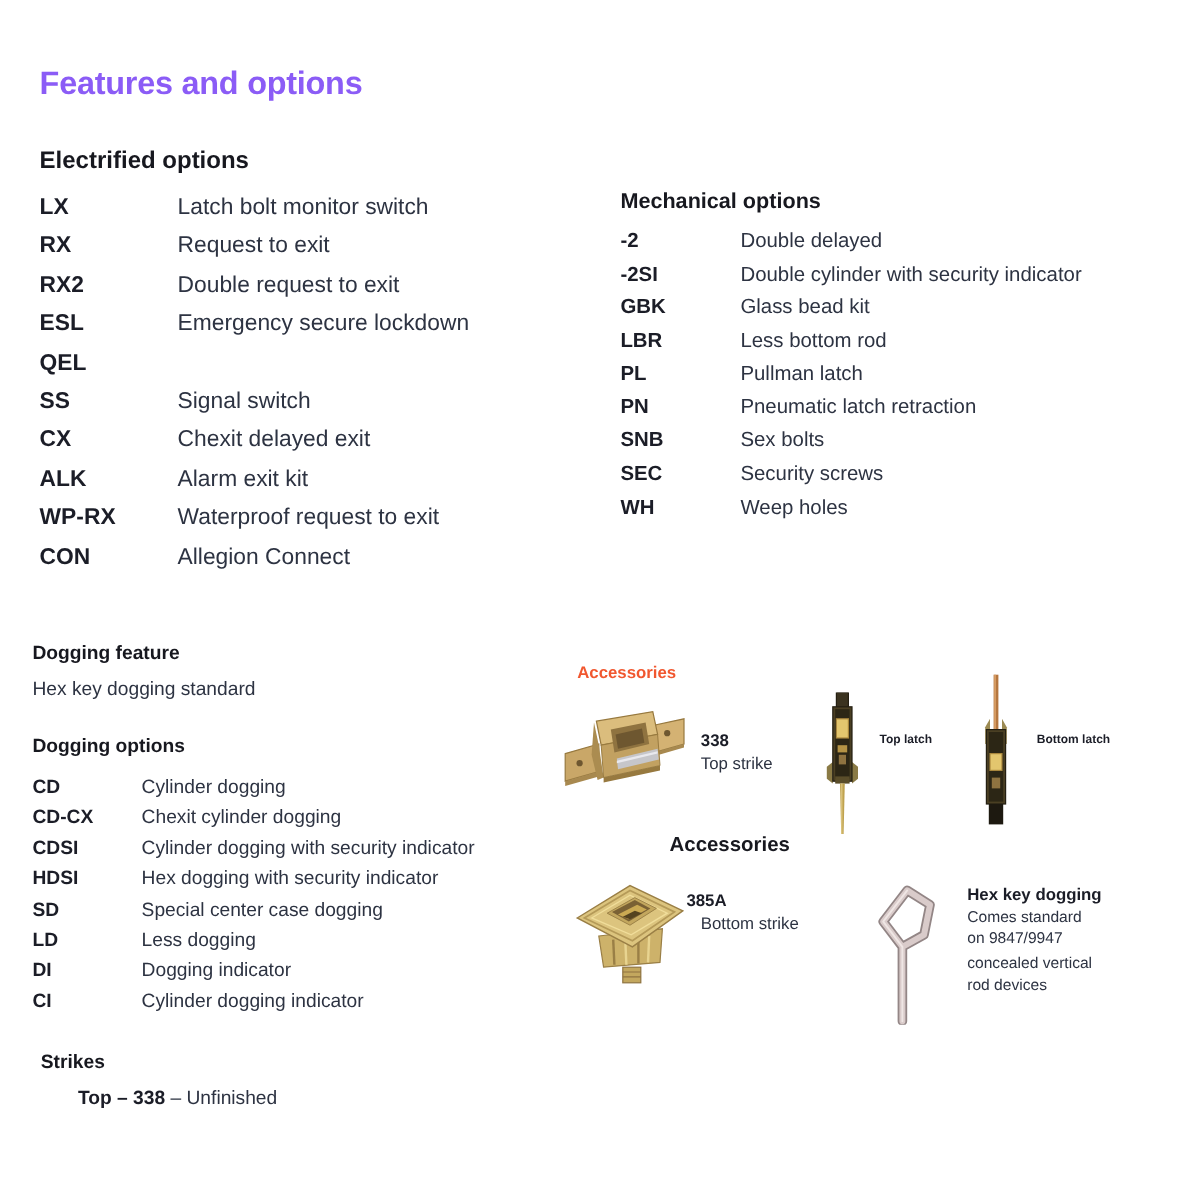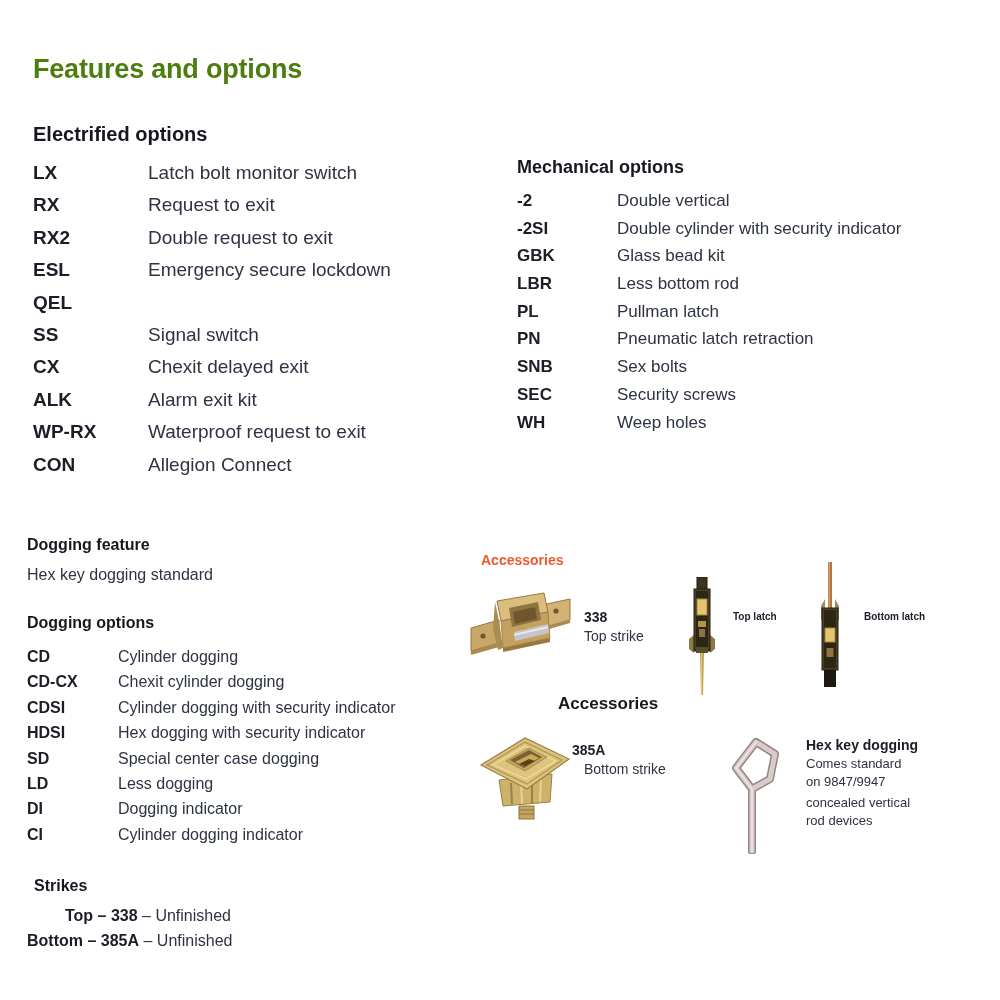--- a/index.html
+++ b/index.html
@@ -1,21 +1,21 @@
 <!DOCTYPE html>
 <html><head>
 <meta charset="utf-8">
 <style>
   html,body{margin:0;padding:0;background:#ffffff;}
   #canvas{
     position:relative;width:1000px;height:1000px;background:#ffffff;
     font-family:"Liberation Sans",sans-serif;color:#20242f;overflow:hidden;
   }
   .abs{position:absolute;white-space:nowrap;}
-  .page-title{font-size:27px;font-weight:700;color:#4d7c0f;letter-spacing:-0.2px;}
+  .page-title{font-size:27px;font-weight:700;color:#8b5cf6;letter-spacing:-0.2px;}
   .sec-h{font-weight:700;color:#17181f;}
   .h20{font-size:20px;text-align:right;} .h18{font-size:18px;} .h16{font-size:16px;} .h17{font-size:17px;}
   .row{display:flex;align-items:baseline;}
   .code{font-weight:700;color:#1b1d27;}
   .desc{font-weight:400;color:#2d3342;}
   .list-el .row{height:32.4px;line-height:32.4px;font-size:19px;}
   .list-el .code{width:115px;}
   .list-mech .row{height:27.7px;line-height:27.7px;font-size:17px;}
   .list-mech .code{width:100px;}
   .list-dog .row{height:25.4px;line-height:25.4px;font-size:16px;}
@@ -78,21 +78,21 @@
     <div class="row">
         <span class="code">CON</span>
         <span class="desc">Allegion Connect</span>
       </div>
   </div>
 
   <div class="abs sec-h h18" style="left:517px;top:157px;">Mechanical options</div>
   <div class="abs list-mech" style="left:517px;top:187px;">
     <div class="row">
         <span class="code">-2</span>
-        <span class="desc">Double vertical</span>
+        <span class="desc">Double delayed</span>
       </div>
     <div class="row">
         <span class="code">-2SI</span>
         <span class="desc">Double cylinder with security indicator</span>
       </div>
     <div class="row">
         <span class="code">GBK</span>
         <span class="desc">Glass bead kit</span>
       </div>
     <div class="row">
@@ -156,23 +156,20 @@
       </div>
     <div class="row">
         <span class="code">CI</span>
         <span class="desc">Cylinder dogging indicator</span>
       </div>
   </div>
 
   <div class="abs sec-h h16" style="left:34px;top:877px;">Strikes</div>
   <div class="abs strike-line" style="left:27px;top:903px;margin-left:38px;">
     <span class="b">Top – 338</span><span> – Unfinished</span>
-  </div>
-  <div class="abs strike-line" style="left:27px;top:928px;">
-    <span class="b">Bottom – 385A</span><span> – Unfinished</span>
   </div>
 
   <div class="abs acc-orange" style="left:481px;top:552px;">Accessories</div>
 
   <div class="abs" style="left:469px;top:587px;">
     <svg width="106" height="78" viewBox="0 0 106 78">
       <polygon points="2,41 30,33 30,56 2,64" fill="#c9a768" stroke="#97793f" stroke-width="1"></polygon>
       <polygon points="2,64 30,56 30,60 2,68" fill="#a8894f"></polygon>
       <circle cx="14" cy="49" r="2.6" fill="#6e5730"></circle>
       <polygon points="73,18 101,12 101,33 73,41" fill="#d4b273" stroke="#97793f" stroke-width="1"></polygon>

